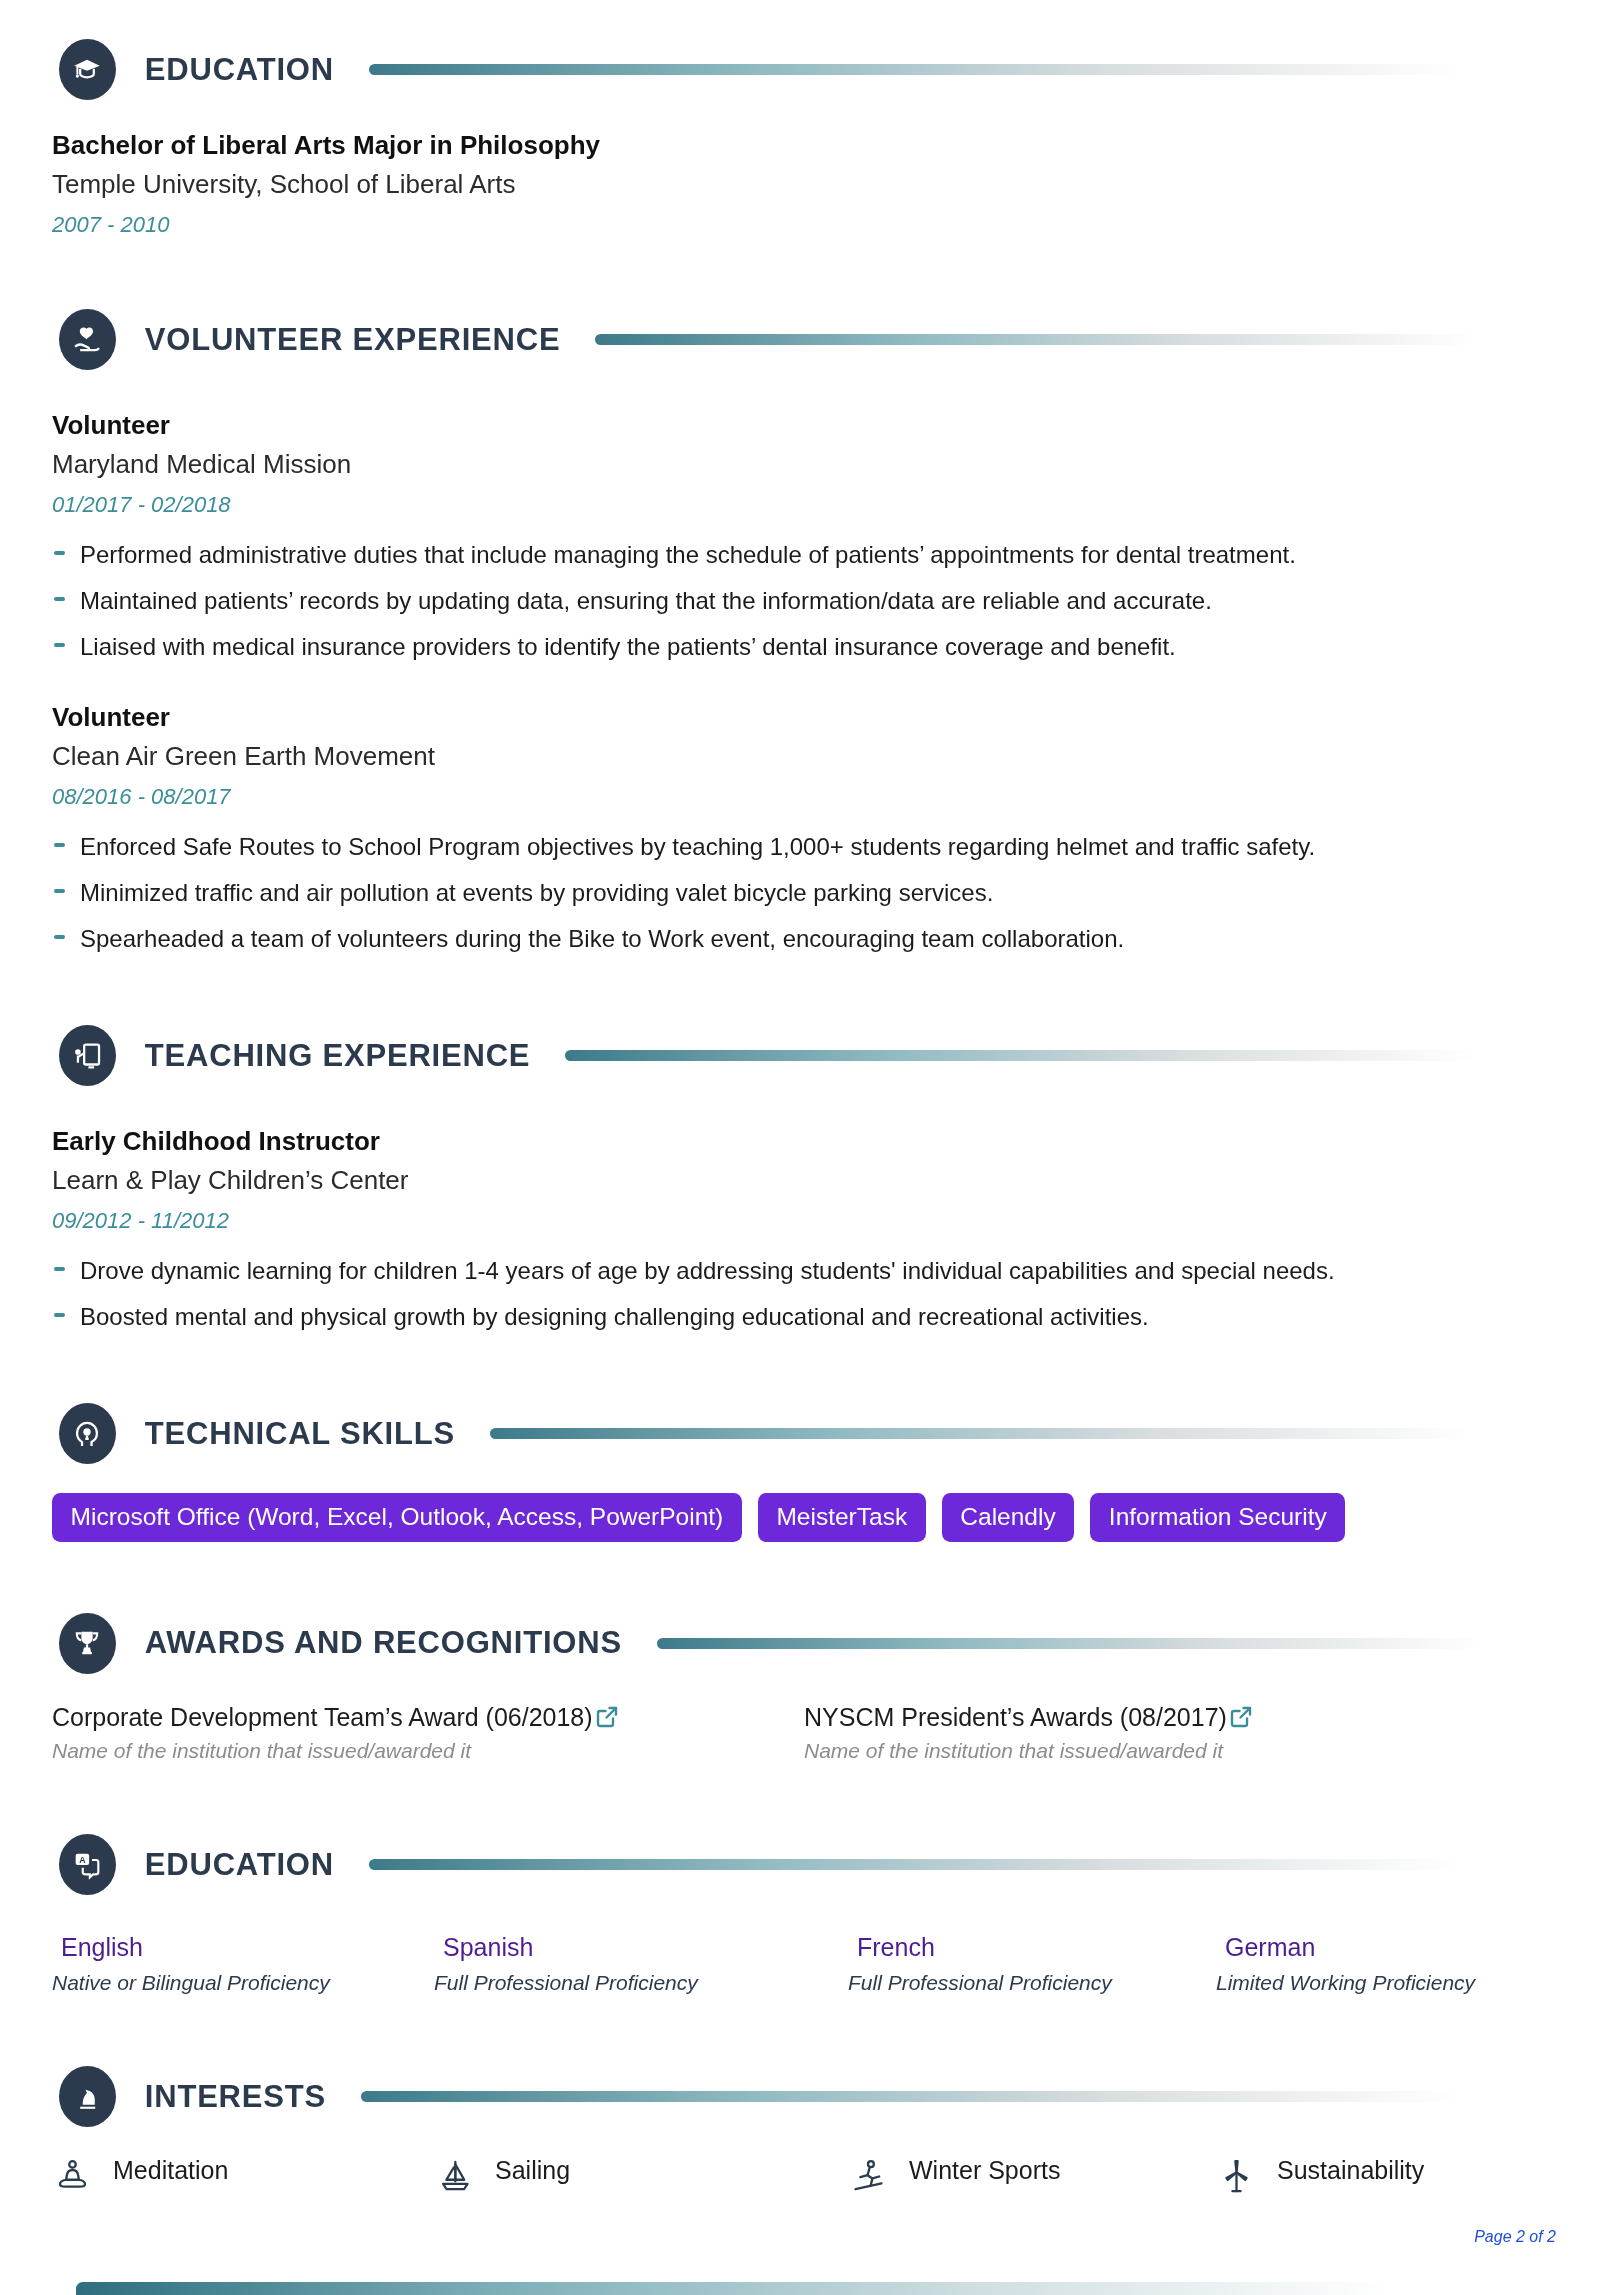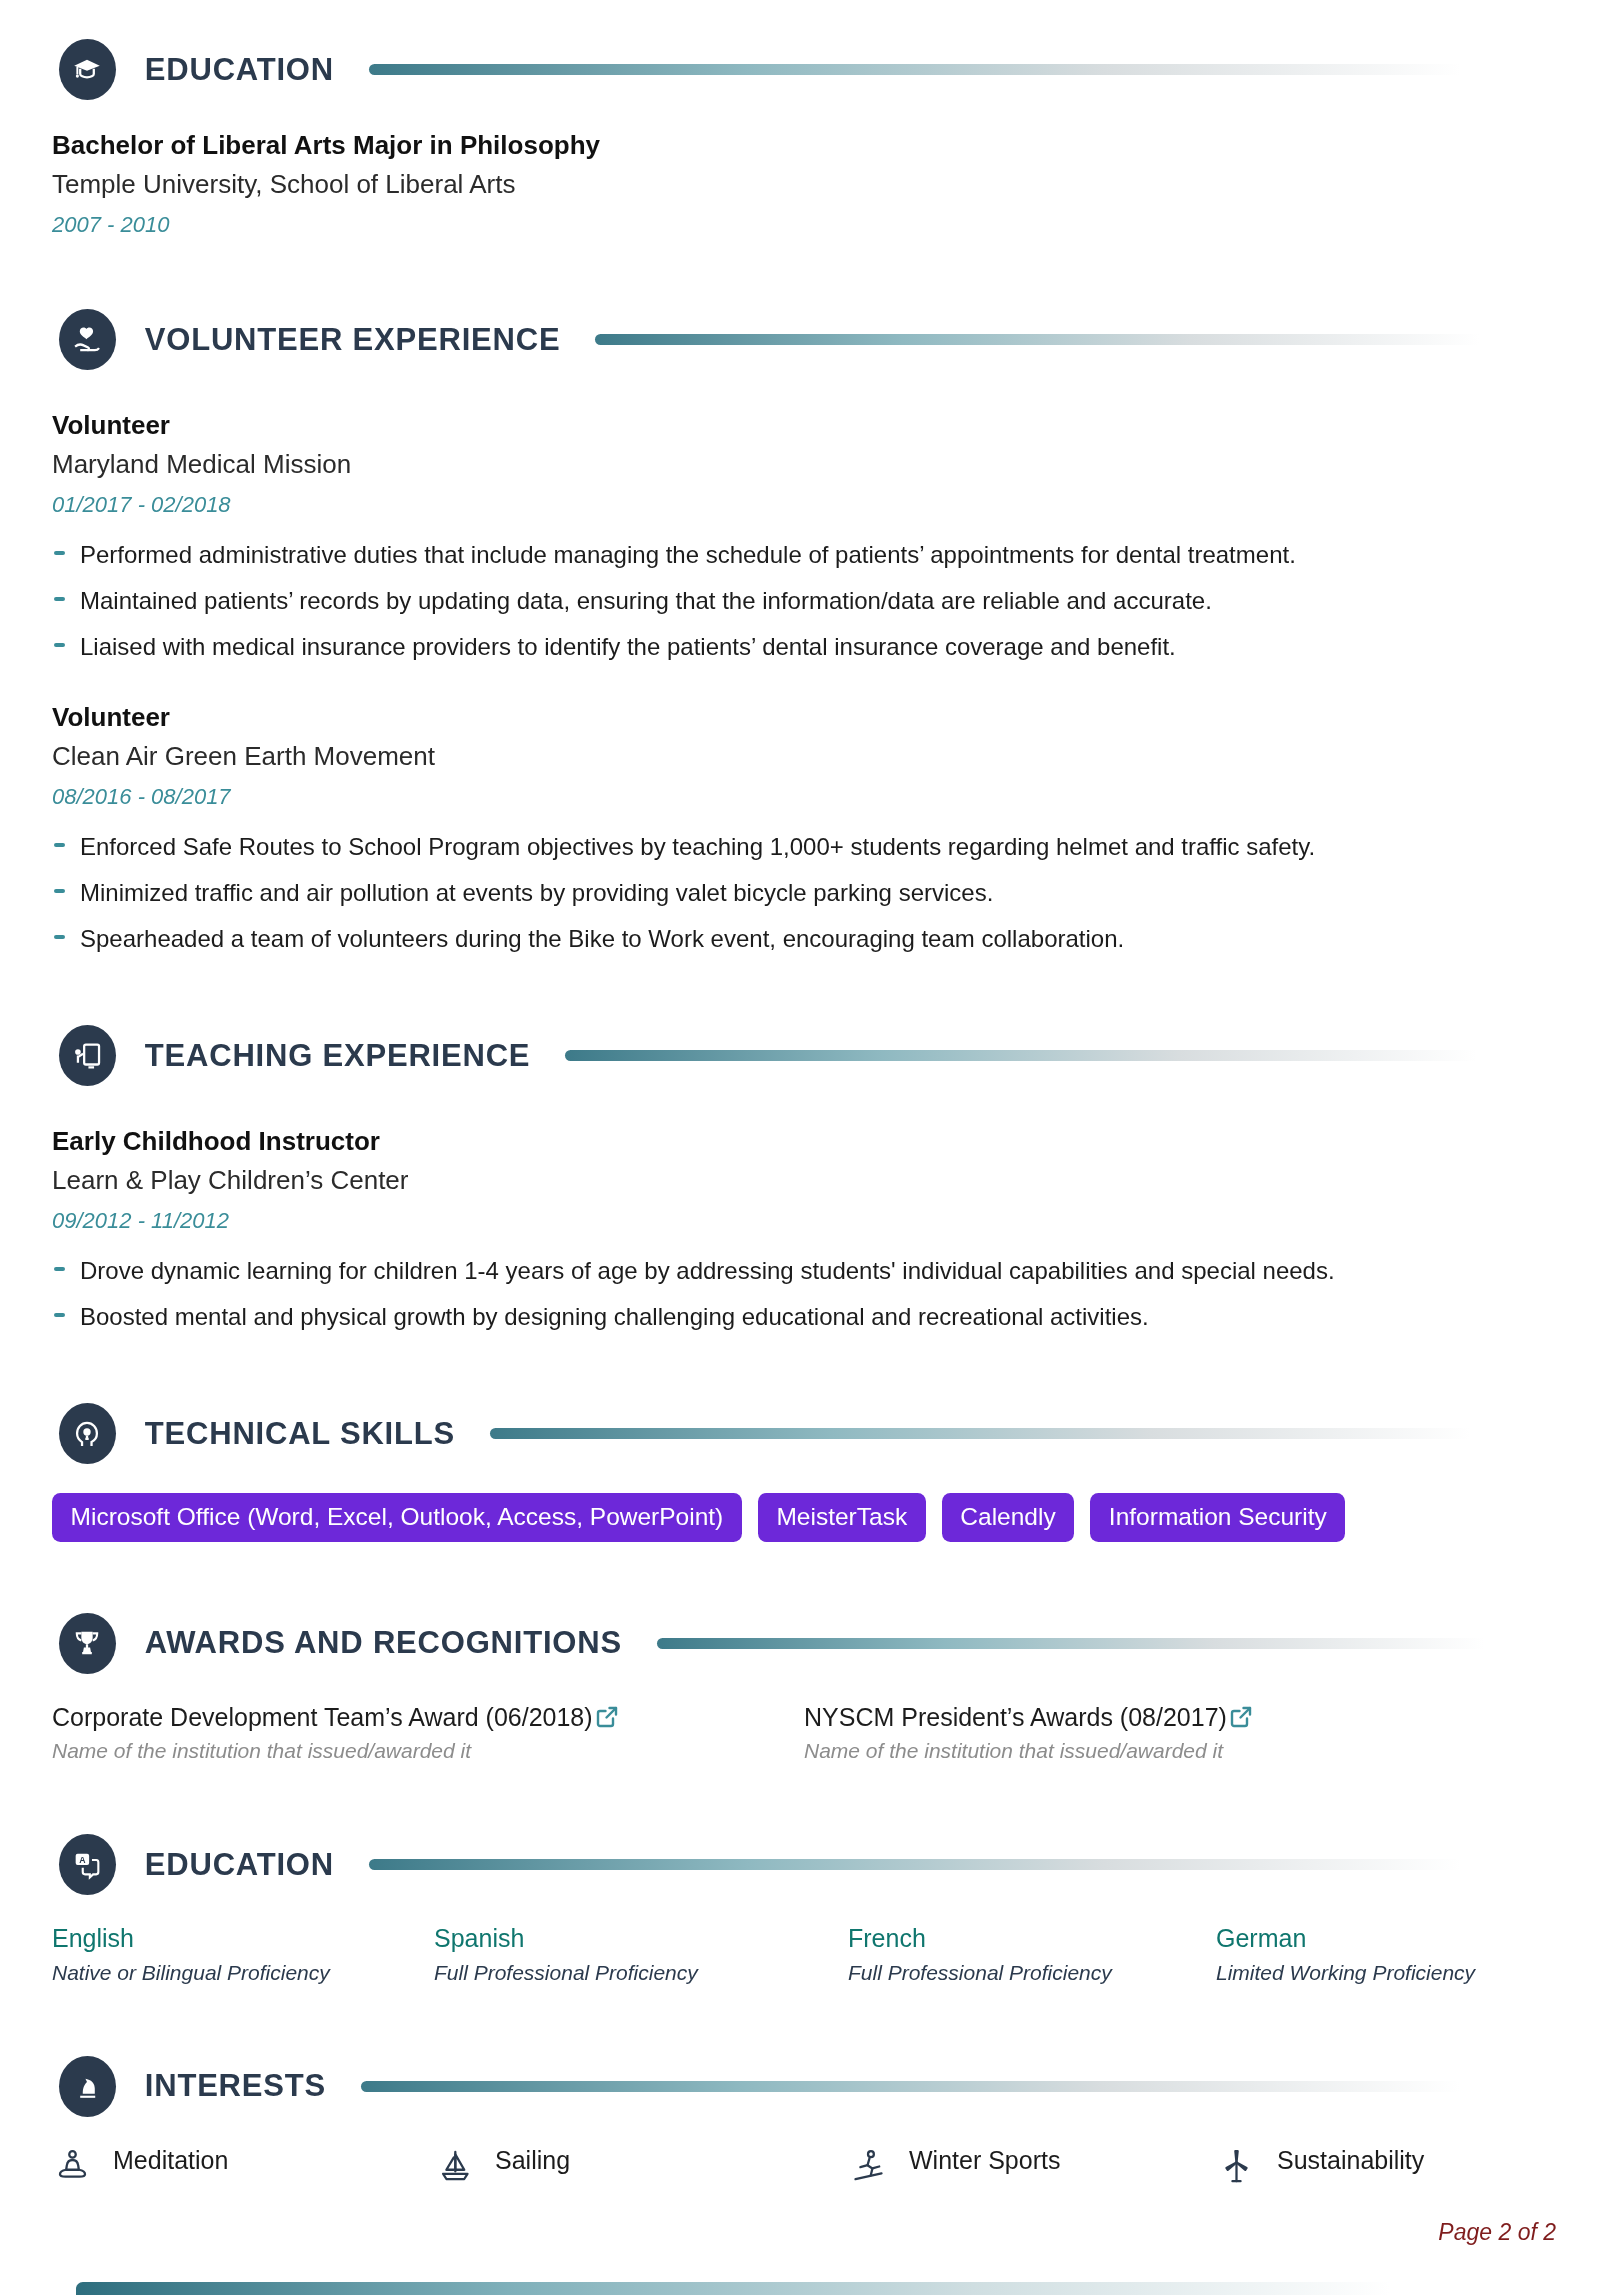--- a/index.html
+++ b/index.html
@@ -49,29 +49,29 @@
     background:#6d28d9;color:#ffffff;font-size:24.5px;line-height:1;
     padding:12px 18.6px;border-radius:8.4px;white-space:nowrap;
   }
 
   .two-col{display:grid;grid-template-columns:1fr 1fr;margin-top:6.8px;}
   .award-name{font-size:25px;color:#1c1c1c;display:flex;align-items:center;gap:2px;margin:0;}
   .award-name svg{width:24px;height:24px;flex:0 0 auto;}
   .issuer{font-size:21px;font-style:italic;color:#8C8C8C;margin:7.6px 0 0 0;}
 
   .four-col{display:grid;grid-template-columns:382px 414px 368px 1fr;margin-top:6.8px;}
-  .lang-name{font-size:25px;color:#0f766e;margin:0;}
+  .lang-name{font-size:25px;color:#4c1d95;margin:9px;}
   .lang-level{font-size:21px;font-style:italic;color:#2B3A4D;margin:7.6px 0 0 0;}
 
   .interest{display:flex;align-items:flex-start;gap:20px;font-size:25px;color:#1c1c1c;}
   .interest .i-icon{width:41px;height:41px;flex:0 0 auto;display:flex;align-items:center;justify-content:center;}
   .interest svg{width:39px;height:39px;stroke:#2B3A4D;fill:none;stroke-width:1.4;stroke-linecap:round;stroke-linejoin:round;}
 
   .footer{
-    position:absolute;right:66px;bottom:49px;font-size:23px;font-style:italic;color:#7f1d1d;
+    position:absolute;right:66px;bottom:49px;font-size:16px;font-style:italic;color:#1d4ed8;
   }
   .bottom-bar{
     position:absolute;left:76px;right:0;bottom:0;height:12.7px;
     border-top-left-radius:6.8px;
     background:linear-gradient(to right,#2E6E7E,#7FB0BA 28%,#CFDEE1 58%,rgba(255,255,255,0) 85%);
   }
 </style>
 </head>
 <body>
 

